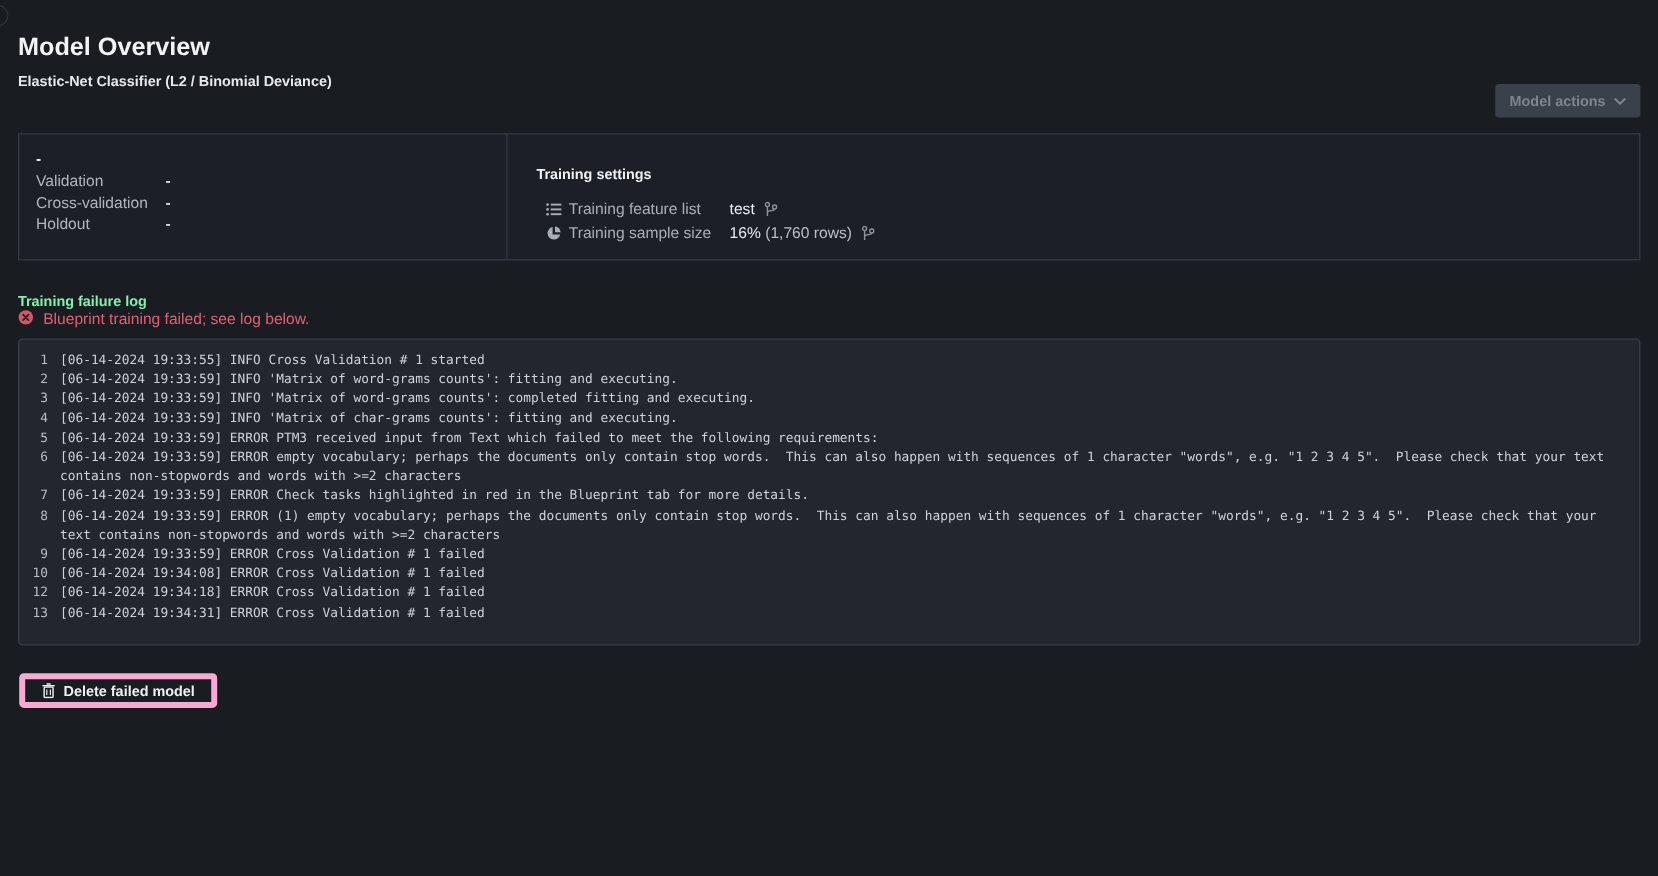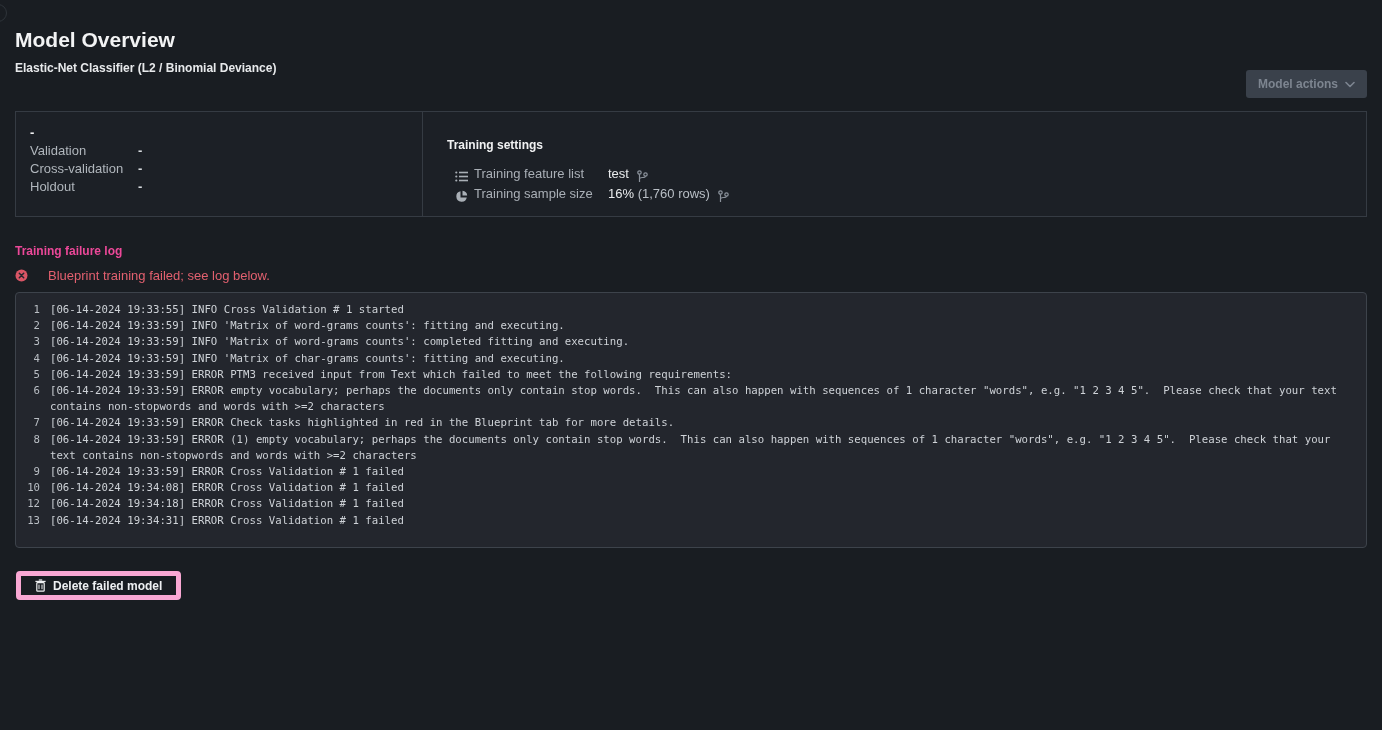--- a/index.html
+++ b/index.html
@@ -54,36 +54,36 @@
     padding:12px 0 0 14px;
     font-size:13px;
   }
   .metric-name-row { font-weight:bold; color:#f0f1f2; line-height:18px; }
   .metric-row { line-height:18px; }
   .metric-label { display:inline-block; width:108px; color:#b0b6bc; }
   .metric-value { color:#d6dade; font-weight:bold; }
 
   .settings-section { padding:13px 0 0 12px; font-size:13px; }
   .settings-heading { font-size:12px; font-weight:bold; color:#f0f1f2; line-height:16px; margin:12px; }
-  .setting-row { display:flex; align-items:flex-end; line-height:18px; margin-top:2px;padding-left:20px; }
+  .setting-row { display:flex; align-items:center; line-height:18px; margin-top:2px;padding-left:20px; }
   .setting-row:first-of-type { margin-top:6px; }
   .set-icon { width:14px; height:14px; margin-right:5px; flex-shrink:0; display:flex; align-items:center; }
   .set-label { width:134px; color:#a9afb6; }
   .set-value { color:#e9ebed; }
   .set-value .dim { color:#b9bfc6; }
   .branch-link { margin-left:8px; display:inline-flex; cursor:pointer; }
 
   
   .failure-heading {
     margin:27px 0 0 15px;
-    font-size:12px; font-weight:bold; color:#ec4899;
+    font-size:12px; font-weight:bold; color:#86efac;
   }
   .error-row {
-    margin:10px 0 0 15px;
-    display:flex; align-items:center; gap:20px;
+    margin:0 0 0 15px;
+    display:flex; align-items:flex-start; gap:8px;
     font-size:13px; color:#e2606f;
   }
   .error-icon { flex-shrink:0; display:flex; }
 
   
   .log-box {
     margin:9px 15px 0 15px;
     height:256px;
     background:#23262d;
     border:1px solid #3d434b;

